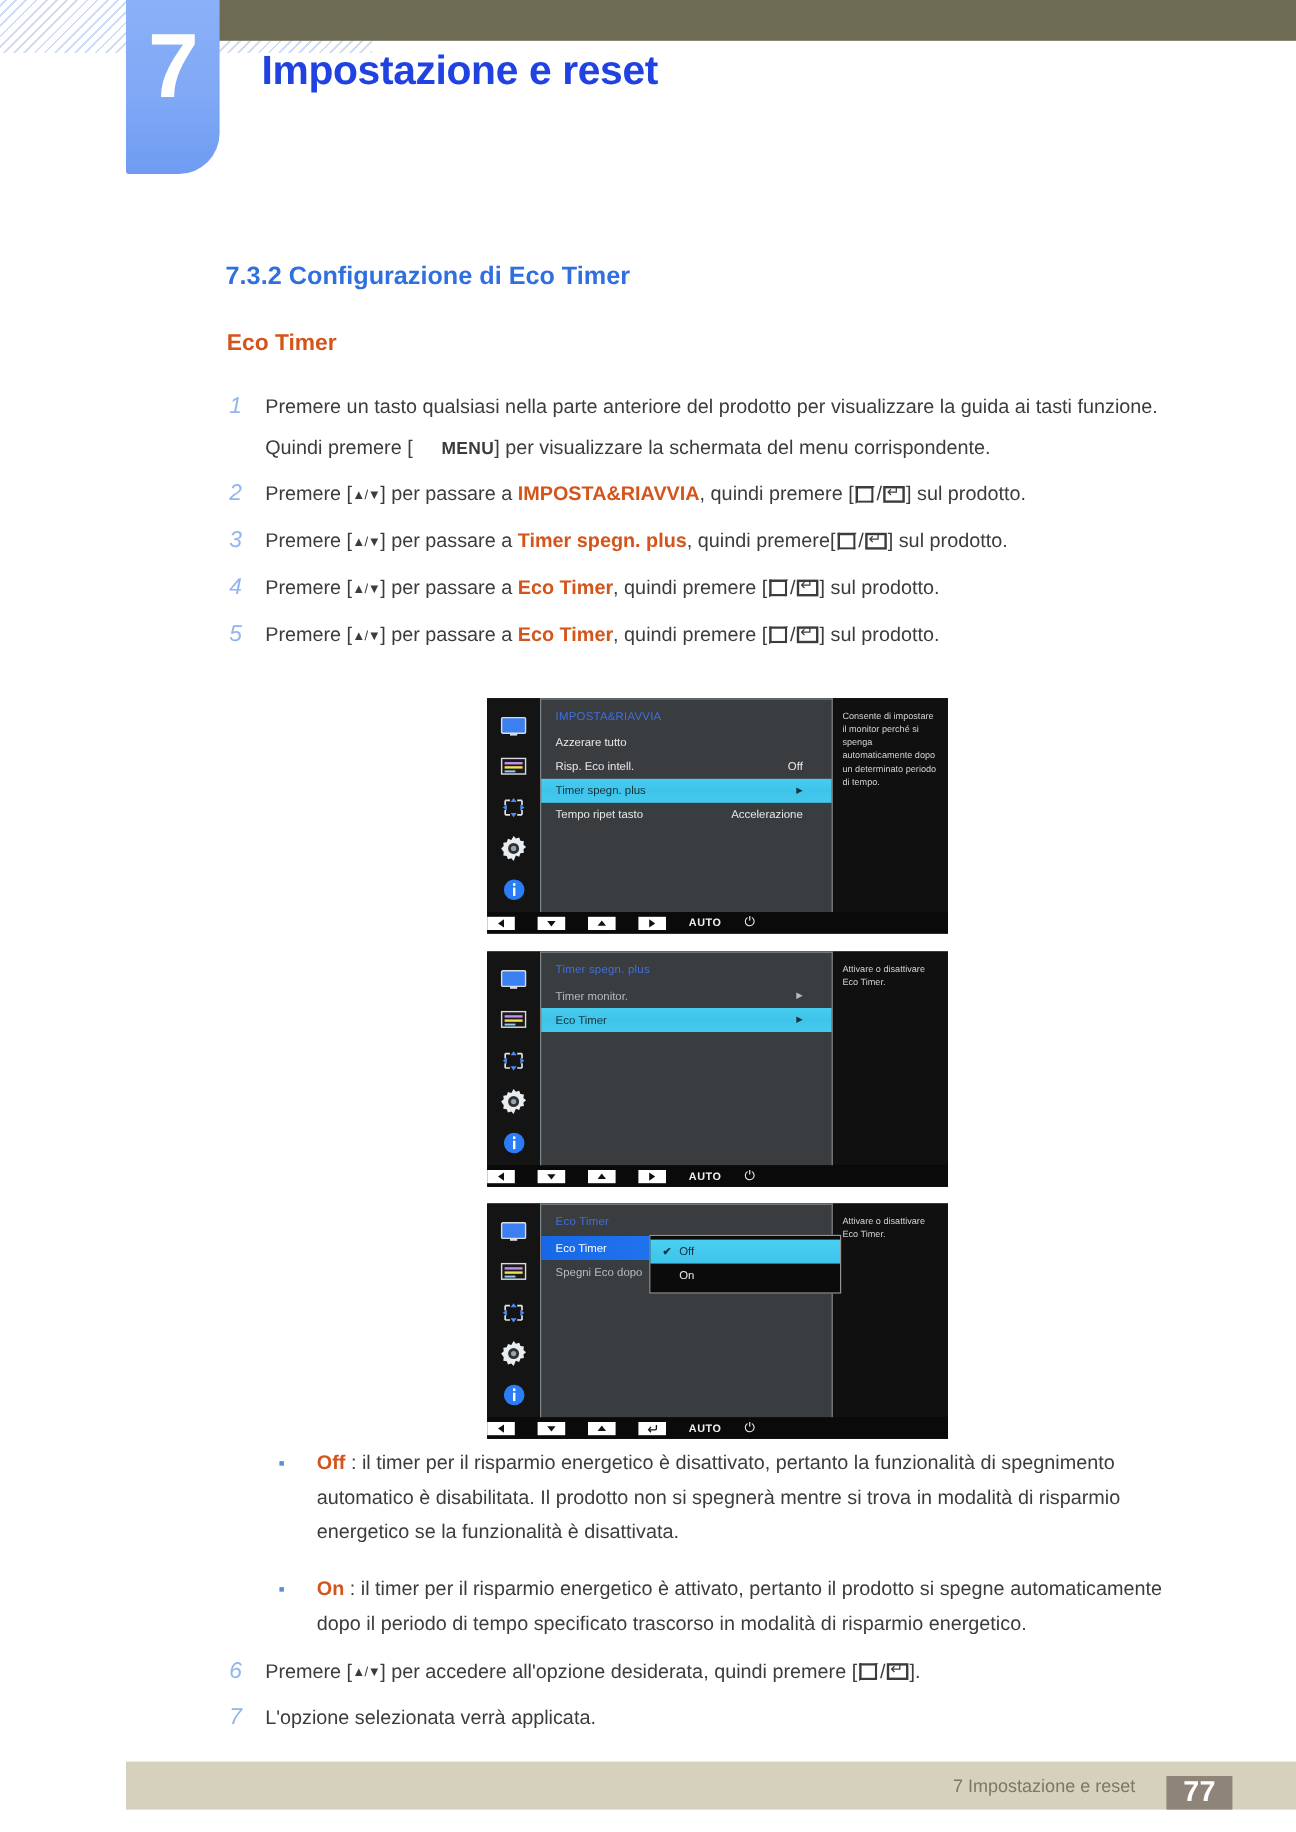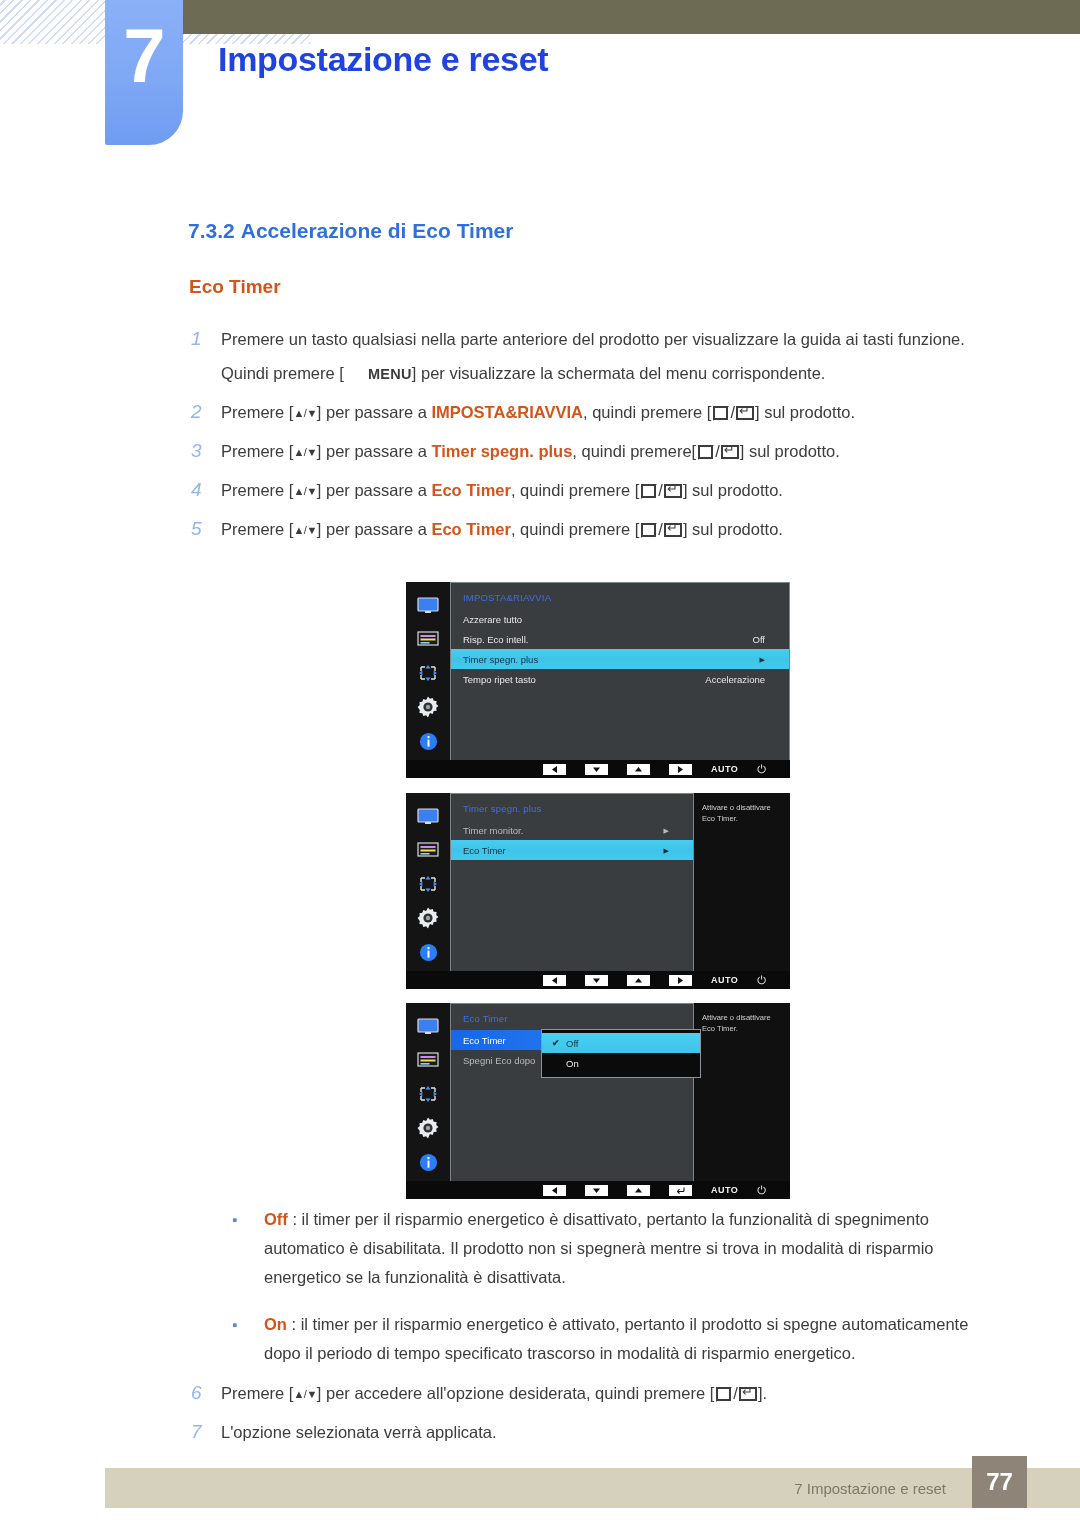--- a/index.html
+++ b/index.html
@@ -212,21 +212,21 @@
     font-size: 7.6px;
     line-height: 1.45;
     color: #cfd2d4;
   }
 
   .osd-bar {
     height: 18px;
     background: #0a0a0a;
     display: flex;
     align-items: center;
-    justify-content: flex-end;
+    justify-content: flex-start;
     gap: 19px;
     padding-right: 24px;
   }
   .bar-btn {
     width: 23px; height: 11px;
     background: #ffffff;
     display: flex;
     align-items: center;
     justify-content: center;
   }
@@ -284,41 +284,41 @@
   }
   .footer-text {
     position: absolute;
     right: 134px; bottom: 30px;
     font-size: 15px;
     color: #7d7866;
   }
   .footer-page {
     position: absolute;
     right: 53px; bottom: 19px;
-    width: 55px; height: 52px;
+    width: 55px; height: 28px;
     background: #8e8477;
     color: #ffffff;
     font-size: 24px;
     font-weight: bold;
     display: flex;
     align-items: center;
     justify-content: center;
   }
 </style>
 </head>
 <body>
 
 <div class="header-stripes"></div>
 <div class="header-band"></div>
 <div class="header-chapter-tab"></div>
 <div class="header-chapter-num">7</div>
 <div class="header-title">Impostazione e reset</div>
 
 <div class="section-head">
-  <span class="num">7.3.2</span><span>Accelerazione di Eco Timer</span>
+  <span class="num">7.3.2</span><span>Configurazione di Eco Timer</span>
 </div>
 <div class="sub-head">Eco Timer</div>
 
 <div class="steps" id="steps-main">
     <div class="step">
       <div class="step-num">1</div>
       <div class="step-body"><span>Premere un tasto qualsiasi nella parte anteriore del prodotto per visualizzare la guida ai tasti funzione. Quindi premere [</span><span class="menukey">MENU</span><span>] per visualizzare la schermata del menu corrispondente.</span></div>
     </div>
     <div class="step">
       <div class="step-num">2</div>
@@ -388,20 +388,21 @@
         </div>
         <div class="osd-row sel-cyan">
           <span>Timer spegn. plus</span>
           <span class="osd-arrow">▶</span>
         </div>
         <div class="osd-row">
           <span>Tempo ripet tasto</span>
           <span>Accelerazione</span>
         </div>
       </div>
+      <div class="osd-help">Consente di impostare il monitor perché si spenga automaticamente dopo un determinato periodo di tempo.</div>
     </div>
     <div class="osd-bar">
       <div class="bar-btn">
         <svg width="11" height="9" viewBox="0 0 11 9">
           <path d="M8 1 L3 4.5 L8 8 Z" fill="#111"></path>
         </svg>
       </div>
       <div class="bar-btn">
         <svg width="11" height="9" viewBox="0 0 11 9">
           <path d="M2 2.5 L9 2.5 L5.5 7 Z" fill="#111"></path>

